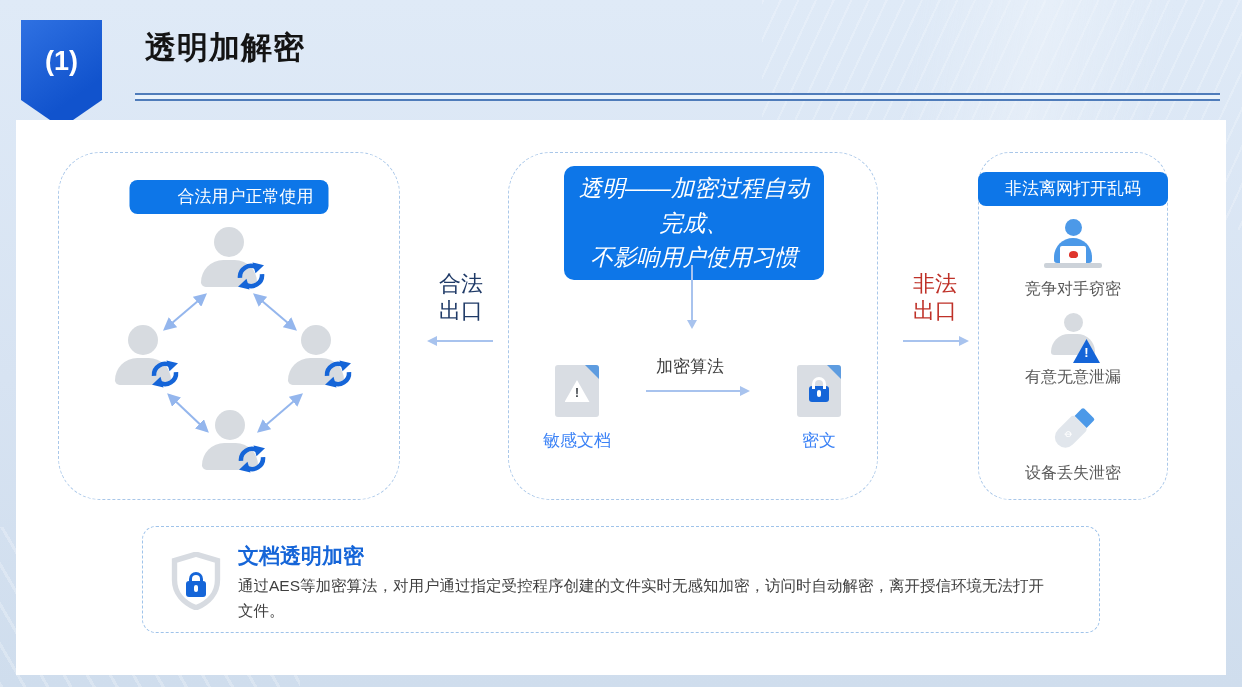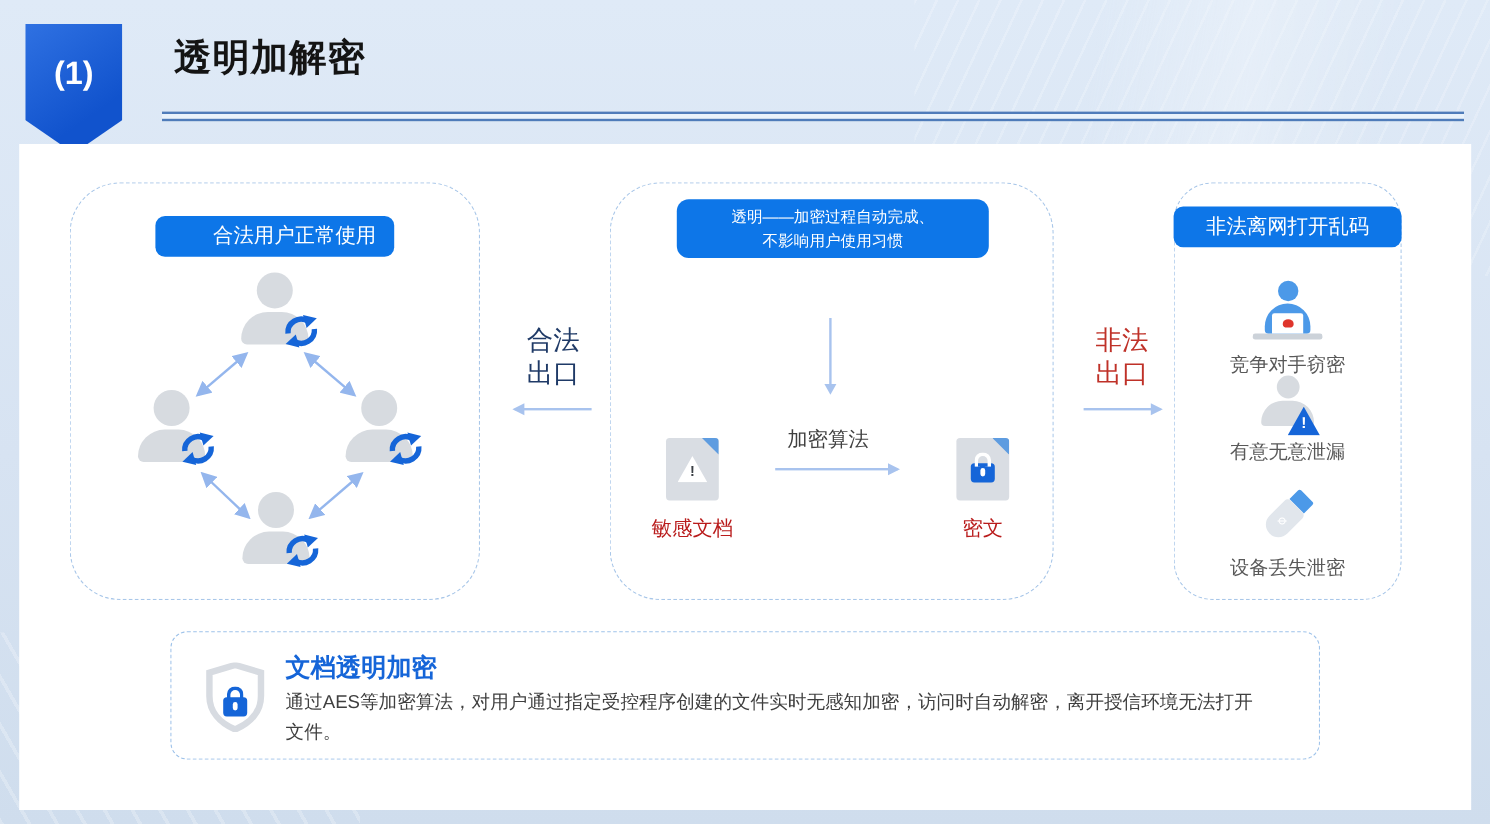--- a/index.html
+++ b/index.html
@@ -57,21 +57,21 @@
   .pill {
     background:#0d76e8; color:#fff; border:none; border-radius:8px;
     font-size:17px; font-family:inherit; padding:7px 15px; line-height:1.2;
     display:inline-block; white-space:nowrap;
   }
   .panel-left .pill { position:absolute; left:50%; transform:translateX(-50%); top:27px;padding-left:48px; }
   .panel-right .pill { position:absolute; left:50%; transform:translateX(-50%); top:19px; padding:7px 27px; }
   .mid-pill {
     position:absolute; left:55px; top:13px; width:260px;
     background:#0d76e8; color:#fff; border-radius:10px;
-    font-size:13px; line-height:1.5; text-align:center; padding:5px 6px;
+    font-size:23px; line-height:1.5; text-align:center; padding:5px 6px;font-style:italic;
   }
 
   
   .user-sync { position:absolute; width:62px; height:62px; }
   .u-head { width:30px; height:30px; border-radius:50%; background:#d7dbe0; margin:0 auto; }
   .u-body { width:56px; height:27px; background:#d7dbe0; border-radius:28px 28px 6px 6px; margin:3px auto 0; }
   .sync-badge { position:absolute; right:-6px; bottom:-2px; width:30px; height:30px; }
 
   
   .diamond-arrows { position:absolute; left:0; top:0; width:342px; height:348px; }
@@ -93,21 +93,21 @@
     border-left:10px solid #a8c3ee; border-top:5px solid transparent; border-bottom:5px solid transparent;
   }
 
   
   .down-arrow { position:absolute; left:182px; top:112px; width:2px; height:56px; background:#a8c3ee; }
   .down-arrow::after {
     content:""; position:absolute; left:-4px; bottom:-8px;
     border-top:9px solid #a8c3ee; border-left:5px solid transparent; border-right:5px solid transparent;
   }
   .flow-item { position:absolute; width:80px; text-align:center; }
-  .flow-item .caption { margin-top:12px; font-size:17px; color:#b91c1c; }
+  .flow-item .caption { margin-top:12px; font-size:17px; color:#3b82f6; }
   .doc { position:relative; width:44px; height:52px; background:#d9dde3; border-radius:3px; margin:0 auto;
          display:flex; align-items:center; justify-content:center; }
   .doc-fold { position:absolute; top:0; right:0; width:14px; height:14px;
               background:#5e9ce0; clip-path:polygon(0 0,100% 0,100% 100%); border-radius:0 3px 0 0; }
   .warn-tri { width:25px; height:22px; clip-path:polygon(50% 0,100% 100%,0 100%); background:#fff;
               display:flex; align-items:flex-end; justify-content:center;
               font-weight:bold; font-size:12px; color:#3a3f44; line-height:1.5; }
   .proc-label { position:absolute; left:141px; top:202px; width:80px; text-align:center; font-size:17px; color:#3f3f3f; }
   .proc-arrow { position:absolute; left:137px; top:237px; width:102px; height:2px; background:#a8c3ee; }
   .proc-arrow::after {
@@ -268,21 +268,21 @@
     <div class="exit-text">
       <div>非法</div>
       <div>出口</div>
     </div>
     <div class="h-arrow to-right"></div>
   </div>
 
   <div class="panel panel-right">
     <div class="pill">非法离网打开乱码</div>
 
-    <div class="risk-item" style="top:81px;justify-content:center;">
+    <div class="risk-item" style="top:66px;justify-content:center;">
       <div class="pl-icon">
         <div class="pl-head"></div>
         <div class="pl-torso">
           <div class="pl-laptop">
             <div class="pl-bug"></div>
           </div>
         </div>
         <div class="pl-desk"></div>
       </div>
       <div class="risk-caption">竞争对手窃密</div>

